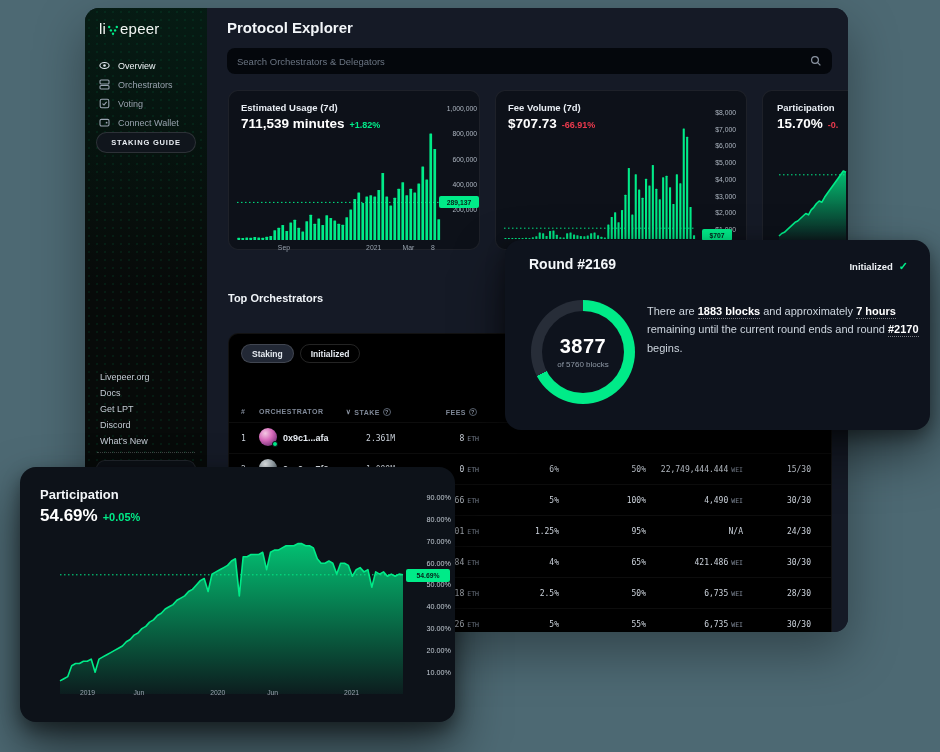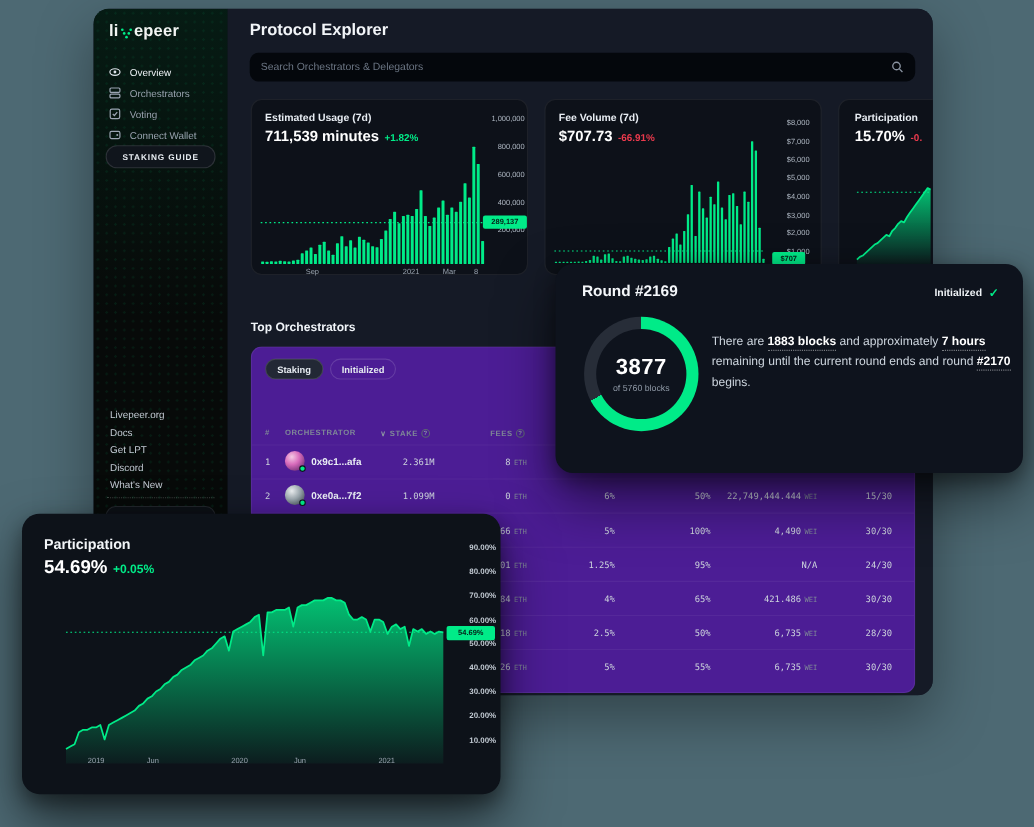--- a/index.html
+++ b/index.html
@@ -13,21 +13,21 @@
     background:#141925; border-radius:14px; overflow:hidden; z-index:1;
     box-shadow:0 20px 50px rgba(0,0,0,.35); }
 
   
   .sidebar { position:absolute; left:0; top:0; width:122px; height:100%;
     background:
       linear-gradient(180deg, rgba(0,90,58,.22), rgba(0,0,0,0) 45%),
       radial-gradient(rgba(0,235,136,.08) 1px, transparent 1.3px) 0 0/8px 8px,
       #070a09; }
   .logo { position:absolute; left:14px; top:12px; display:flex; align-items:center;
-    color:#f2f5f3; font-size:15px; font-weight:700; letter-spacing:.2px; }
+    color:#f2f5f3; font-size:15px; font-weight:400; letter-spacing:.2px; }
   .logo svg { margin:3px 1px 0 1px; }
   .nav { position:absolute; left:0; top:48px; width:100%; }
   .nav-item { display:flex; align-items:center; gap:8px; padding:5px 14px; height:19px;
     font-size:9px; font-weight:400; color:#97a1ad; cursor:pointer; }
   .nav-item.active { color:#eef2f6; }
   .cta { position:absolute; left:11px; top:124px; width:100px; height:21px; border-radius:11px;
     background:#10151c; border:1px solid rgba(255,255,255,.12); color:#e8edf2;
     font-size:7.5px; font-weight:700; letter-spacing:.8px; display:flex; align-items:center; justify-content:center; }
   .side-links { position:absolute; left:15px; top:364px; display:flex; flex-direction:column; gap:6px; }
   .side-links span { font-size:9px; color:#c3cbd4; cursor:pointer; }
@@ -57,21 +57,21 @@
   .delta.up { color:#00eb88; } .delta.down { color:#eb3a4d; }
   .yticks { position:absolute; display:flex; flex-direction:column; justify-content:space-between; }
   .yticks .tick { font-size:6.8px; color:#aeb7c2; text-align:right; line-height:1; }
   .chart-badge { position:absolute; background:#00eb88; color:#05231a; font-size:6.8px; font-weight:700;
     border-radius:2px; display:flex; align-items:center; justify-content:center; z-index:3; }
   .xticks { position:absolute; }
   .xticks span { position:absolute; transform:translateX(-50%); font-size:6.8px; color:#98a2ae; top:0; }
 
   
   .section-title { position:absolute; left:21px; top:284px; font-size:11px; font-weight:700; color:#f0f4f8; }
-  .table-card { position:absolute; left:21px; top:307px; width:604px; height:315px; background:#4c1d95;
+  .table-card { position:absolute; left:21px; top:325px; width:604px; height:315px; background:#000000;
     border:1px solid rgba(255,255,255,.07); border-radius:10px; }
   .tabs { position:absolute; left:12px; top:10px; display:flex; gap:6px; }
   .tab { height:19px; padding:0 10px; border-radius:10px; border:1px solid rgba(255,255,255,.14);
     background:transparent; color:#e4e9ef; font-size:8.5px; font-weight:700; display:flex; align-items:center; cursor:pointer; font-family:"Liberation Sans",sans-serif; }
   .tab.active { background:#222835; }
   .filter-row { position:absolute; left:12px; top:44px; display:flex; align-items:center; gap:6px; width:300px; }
   .filter-input { background:transparent; border:0; outline:none; color:#cfd6de; font-size:9.5px; width:200px; font-family:"Liberation Sans",sans-serif; }
   .filter-input::placeholder { color:#69727f; }
   .thead { position:absolute; left:0; top:74px; width:100%; height:14px; font-size:7px; font-weight:700;
     letter-spacing:.5px; color:#7f8897; }
@@ -94,21 +94,21 @@
   .status-dot { position:absolute; right:-1px; bottom:-1px; width:6px; height:6px; border-radius:50%;
     background:#00eb88; border:1.5px solid #0d1119; }
 
   
   .round-card { position:absolute; left:505px; top:240px; width:425px; height:190px; background:#0e131d;
     border-radius:16px; z-index:5; box-shadow:0 24px 50px rgba(0,0,0,.5), 0 6px 18px rgba(0,0,0,.4); }
   .round-title { position:absolute; left:24px; top:16px; font-size:14px; font-weight:700; color:#f4f7fa; }
   .round-status { position:absolute; right:22px; top:20px; font-size:9.5px; font-weight:700; color:#eef2f6;
     display:flex; align-items:center; gap:6px; }
   .check { color:#00eb88; font-size:11px; font-weight:700; }
-  .donut { position:absolute; left:26px; top:48px; width:104px; height:104px; border-radius:50%; }
+  .donut { position:absolute; left:26px; top:60px; width:104px; height:104px; border-radius:50%; }
   .donut::after { content:""; position:absolute; inset:11px; border-radius:50%; background:#0e131d; }
   .donut-label { position:absolute; inset:0; z-index:2; display:flex; flex-direction:column;
     align-items:center; justify-content:center; gap:2px; }
   .donut-value { font-size:20px; font-weight:700; color:#ffffff; letter-spacing:.5px; }
   .donut-sub { font-size:8px; color:#8f99a6; }
   .round-text { position:absolute; left:142px; top:62px; width:274px; font-size:11px; line-height:1.68;
     color:#cdd5de; }
   .round-text b { color:#ffffff; font-weight:700; border-bottom:1px dotted rgba(255,255,255,.45); padding-bottom:1px; }
 
   
@@ -482,21 +482,21 @@
         <defs>
           <linearGradient id="grad3" x1="0" y1="0" x2="0" y2="1">
             <stop offset="0" stop-color="#00eb88" stop-opacity="0.8"></stop>
             <stop offset="1" stop-color="#00eb88" stop-opacity="0.05"></stop>
           </linearGradient>
         </defs>
         <polygon points="0.0,204.9 3.9,202.7 7.8,200.6 11.7,189.7 15.6,187.5 19.5,187.5 23.4,185.3 27.3,185.3 31.2,183.1 35.1,196.2 39.0,183.1 42.9,180.9 46.8,178.8 50.7,176.6 54.6,174.4 58.5,172.2 62.4,170.0 66.3,165.7 70.2,163.5 74.1,159.1 78.0,157.0 81.9,152.6 85.8,150.4 89.6,146.1 93.5,143.9 97.4,139.5 101.3,137.3 105.2,133.0 109.1,130.8 113.0,128.6 116.9,124.3 120.8,122.1 124.7,119.9 128.6,115.5 132.5,113.4 136.4,109.0 140.3,104.6 144.2,102.5 148.1,115.5 152.0,98.1 155.9,95.9 159.8,93.7 163.7,91.6 167.6,89.4 171.5,85.0 175.4,82.8 179.3,119.9 183.2,80.7 187.1,80.7 191.0,78.5 194.9,78.5 198.8,78.5 202.7,76.3 206.6,93.7 210.5,76.3 214.4,74.1 218.3,74.1 222.2,71.9 226.1,69.8 230.0,69.8 233.9,69.8 237.8,67.6 241.7,67.6 245.6,69.8 249.5,69.8 253.4,71.9 257.3,82.8 261.1,87.2 265.0,87.2 268.9,85.0 272.8,87.2 276.7,98.1 280.6,87.2 284.5,87.2 288.4,89.4 292.3,100.3 296.2,93.7 300.1,91.6 304.0,95.9 307.9,93.7 311.8,111.2 315.7,95.9 319.6,98.1 323.5,95.9 327.4,100.3 331.3,98.1 335.2,100.3 339.1,98.1 343.0,98.8 343,218 0,218" fill="url(#grad3)"></polygon>
         <polyline points="0.0,204.9 3.9,202.7 7.8,200.6 11.7,189.7 15.6,187.5 19.5,187.5 23.4,185.3 27.3,185.3 31.2,183.1 35.1,196.2 39.0,183.1 42.9,180.9 46.8,178.8 50.7,176.6 54.6,174.4 58.5,172.2 62.4,170.0 66.3,165.7 70.2,163.5 74.1,159.1 78.0,157.0 81.9,152.6 85.8,150.4 89.6,146.1 93.5,143.9 97.4,139.5 101.3,137.3 105.2,133.0 109.1,130.8 113.0,128.6 116.9,124.3 120.8,122.1 124.7,119.9 128.6,115.5 132.5,113.4 136.4,109.0 140.3,104.6 144.2,102.5 148.1,115.5 152.0,98.1 155.9,95.9 159.8,93.7 163.7,91.6 167.6,89.4 171.5,85.0 175.4,82.8 179.3,119.9 183.2,80.7 187.1,80.7 191.0,78.5 194.9,78.5 198.8,78.5 202.7,76.3 206.6,93.7 210.5,76.3 214.4,74.1 218.3,74.1 222.2,71.9 226.1,69.8 230.0,69.8 233.9,69.8 237.8,67.6 241.7,67.6 245.6,69.8 249.5,69.8 253.4,71.9 257.3,82.8 261.1,87.2 265.0,87.2 268.9,85.0 272.8,87.2 276.7,98.1 280.6,87.2 284.5,87.2 288.4,89.4 292.3,100.3 296.2,93.7 300.1,91.6 304.0,95.9 307.9,93.7 311.8,111.2 315.7,95.9 319.6,98.1 323.5,95.9 327.4,100.3 331.3,98.1 335.2,100.3 339.1,98.1 343.0,98.8" fill="none" stroke="#00eb88" stroke-width="1.6" stroke-linejoin="round"></polyline>
         <line x1="0" x2="343" y1="98.8" y2="98.8" stroke="#00eb88" stroke-width="1" stroke-dasharray="1.5,2.5"></line>
       </svg>
-    <div class="yticks bc-yticks" style="left:385px; top:27px; width:46px; height:182px;font-weight:bold;">
+    <div class="yticks bc-yticks" style="left:385px; top:27px; width:46px; height:182px;">
         <div class="tick">90.00%</div>
         <div class="tick">80.00%</div>
         <div class="tick">70.00%</div>
         <div class="tick">60.00%</div>
         <div class="tick">50.00%</div>
         <div class="tick">40.00%</div>
         <div class="tick">30.00%</div>
         <div class="tick">20.00%</div>
         <div class="tick">10.00%</div>
       </div>

